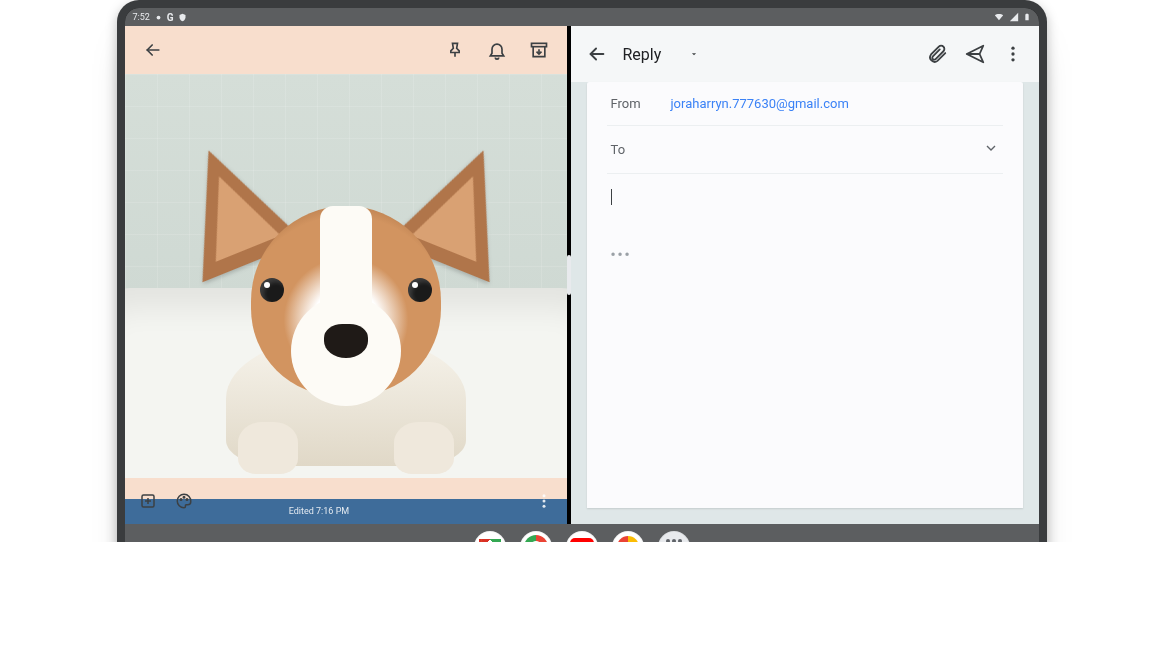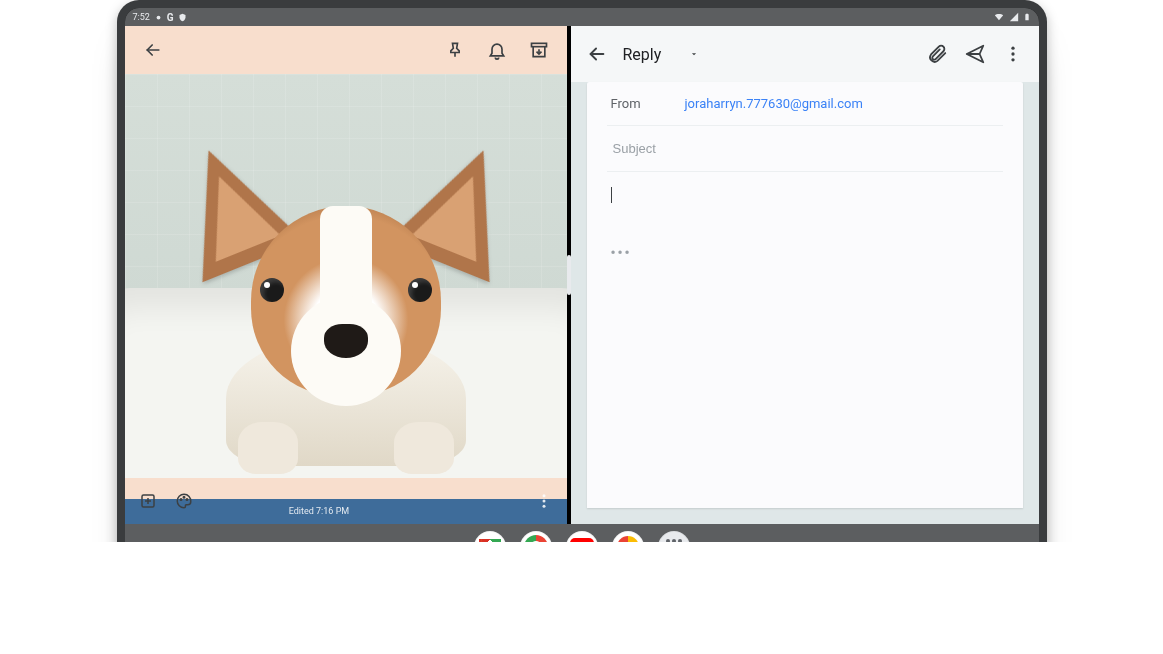--- a/index.html
+++ b/index.html
@@ -38,21 +38,21 @@
   .dog .paw{position:absolute;bottom:-28px;width:60px;height:52px;background:#efe8dc;border-radius:40% 40% 30% 30%;}
   .dog .paw.left{left:42px;} .dog .paw.right{right:42px;}
   .keep-bottombar{height:46px;display:flex;align-items:center;gap:6px;padding:0 8px;background:linear-gradient(180deg,var(--keep-bg) 0 46%, #3e6c9a 46% 100%);color:#3c4043;position:relative;}
   .keep-bottombar .edited{position:absolute;left:44%;bottom:8px;transform:translateX(-50%);font-size:9px;color:rgba(255,255,255,.85);}
   
   .pane-right{flex:1 1 auto;display:flex;flex-direction:column;background:var(--mail-bg);}
   .mail-toolbar{height:56px;display:flex;align-items:center;padding:0 8px;background:#f5f7f8;color:#202124;gap:2px;}
   .reply-chip{display:flex;align-items:center;gap:28px;padding:0 6px;cursor:pointer;}
   .reply-chip span{font-size:16px;}
   .card{flex:1 1 auto;margin:0 16px 16px;background:#fbfbfd;box-shadow:0 1px 2px rgba(0,0,0,.12);display:flex;flex-direction:column;padding:0 20px 10px;border-radius:2px 2px 0 0;}
-  .row{display:flex;align-items:center;gap:28px;padding:14px 4px;border-bottom:1px solid #eceff1;font-size:13px;}
+  .row{display:flex;align-items:center;gap:14px;padding:14px 4px;border-bottom:1px solid #eceff1;font-size:13px;}
   .row.subject{border-bottom:1px solid #eceff1;color:var(--muted2);}
   .row.subject input{flex:1;border:none;background:transparent;font-size:13px;color:#202124;outline:none;}
   .row.subject input::placeholder{color:var(--muted2);}
   .label{color:var(--muted);min-width:46px;}
   .value{color:#3b82f6;}
   .chev{margin-left:auto;color:var(--muted);cursor:pointer;}
   .compose-body{flex:1;padding:14px 4px;font-size:14px;}
   .cursor{display:inline-block;width:1px;height:16px;background:#3c4043;vertical-align:middle;}
   .dots{margin-top:42px;color:#9aa0a6;letter-spacing:2px;font-weight:bold;cursor:pointer;}
   
@@ -229,22 +229,28 @@
                   <circle cx="12" cy="19" r="2"></circle>
                 </svg>
             </button>
           </div>
 
           <div class="card">
             <div class="row">
               <span class="label">From</span>
               <span class="value">joraharryn.777630@gmail.com</span>
             </div>
-            <div class="row subject">
-              <input placeholder="Subject" value="" style="">
+            <div class="row">
+              <span class="label">To</span>
+              <span class="value"></span>
+              <span class="chev">
+                <svg width="16" height="16" viewBox="0 0 24 24" fill="none" stroke="#5f6368" stroke-width="2">
+                    <path d="M6 9l6 6 6-6"></path>
+                  </svg>
+              </span>
             </div>
             <div class="compose-body">
               <span class="cursor"></span><span></span>
               <div class="dots">•••</div>
             </div>
           </div>
         </div>
       </div>
 
       <div class="taskbar">

